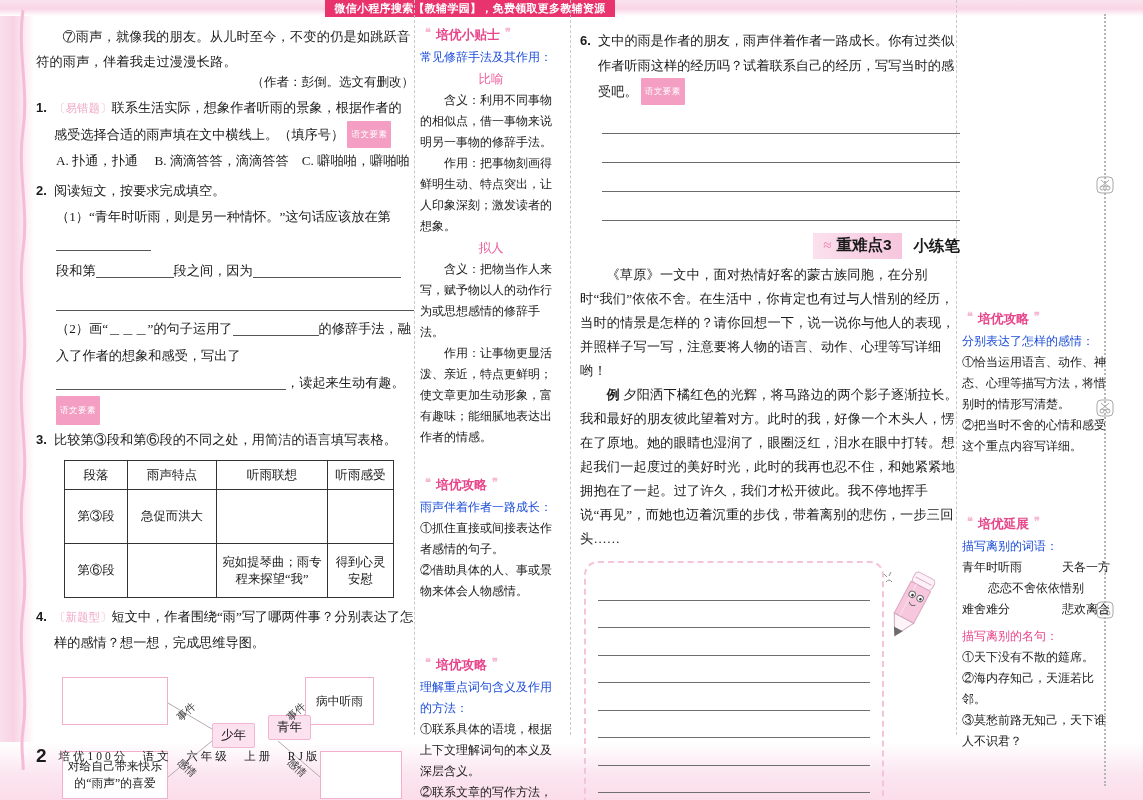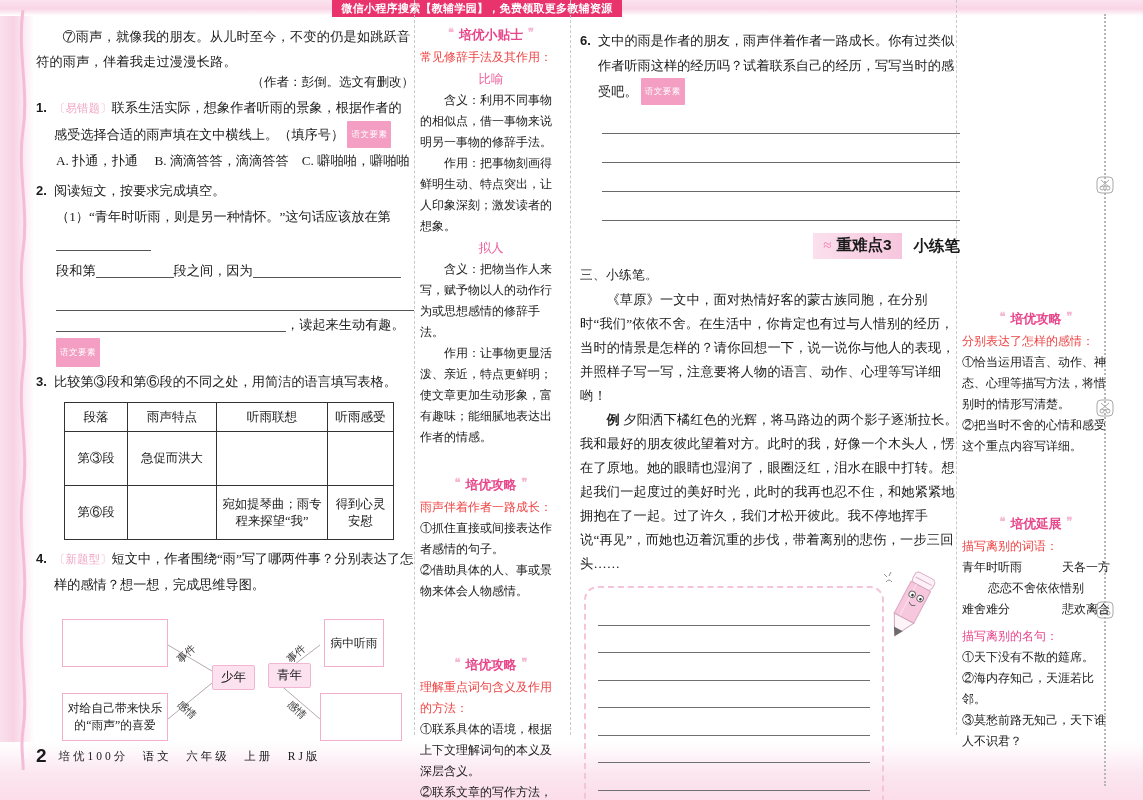--- a/index.html
+++ b/index.html
@@ -13,21 +13,21 @@
   .page{position:absolute;inset:0;}
 
   
   .frame-top{position:absolute;left:0;top:0;width:1143px;height:16px;
     background:linear-gradient(180deg,#fbe3ee 0%,#f9d5e6 55%,#ffffff 100%);}
   .frame-bottom{position:absolute;left:0;bottom:0;width:1143px;height:58px;
     background:linear-gradient(0deg,#fbdde9 0%,#fbe6f0 45%,#ffffff 100%);}
   .frame-left{position:absolute;left:0;top:0;width:34px;height:800px;
     background:linear-gradient(90deg,#fae0ec 0%,#f8d2e3 40%,#ffffff 100%);}
   .wave{position:absolute;left:16px;top:10px;width:14px;height:760px;}
-  .banner{position:absolute;left:11px;top:0;width:932px;height:17px;
+  .banner{position:absolute;left:4px;top:0;width:932px;height:17px;
     display:flex;align-items:center;justify-content:center;}
   .banner .bnr{background:#e8336d;color:#fff;font-size:11px;line-height:15px;
     padding:1px 9px;font-family:"Liberation Sans",sans-serif;font-weight:bold;letter-spacing:.3px;}
 
   
   .col-left{position:absolute;left:36px;top:24px;width:378px;height:730px;}
   .col-mid{position:absolute;left:420px;top:24px;width:142px;height:735px;}
   .col-right{position:absolute;left:580px;top:24px;width:380px;height:735px;}
   .col-far{position:absolute;left:962px;top:24px;width:148px;height:735px;}
 
@@ -67,24 +67,24 @@
   .mbox{position:absolute;border:1px solid #f2aecb;background:#fff;
     font-size:11.8px;line-height:17px;text-align:center;
     display:flex;align-items:center;justify-content:center;padding:2px 4px;box-sizing:border-box;}
   .mcap{position:absolute;background:#fbe2ee;border:1px solid #f3b6d2;
     font-size:12.5px;padding:3px 8px;border-radius:2px;}
   .mlbl{position:absolute;font-size:10.5px;color:#333;transform:rotate(-42deg);}
   .mlbl.d{transform:rotate(42deg);}
 
   
   .card{margin-bottom:14px;}
-  .card-h{text-align:center;font-size:12.8px;font-weight:bold;color:#e8468b;
+  .card-h{font-size:12.8px;font-weight:bold;color:#e8468b;
     padding:2px 0 3px;position:relative;}
   .card-h .q{color:#f6b9d4;font-size:11px;padding:0 5px;vertical-align:3px;}
-  .card-sub{color:#ef4444;font-size:12px;line-height:21px;}
+  .card-sub{color:#1d4ed8;font-size:12px;line-height:21px;}
   .card-sub2{color:#e8468b;font-size:12px;line-height:21px;margin-top:6px;}
   .card-t{font-size:12px;line-height:21px;text-indent:2em;}
   .card-t.ni{text-indent:0;}
   .card-mid{text-align:center;color:#ec5f9c;font-size:12.5px;line-height:22px;}
 
   
   .sec-head{display:flex;align-items:center;justify-content:flex-end;margin:12px 0 4px;}
   .sec-pill{background:linear-gradient(90deg,#fbe0ed,#f6c6dd);padding:2px 10px 3px;
     display:flex;align-items:center;}
   .sec-pill .wv{color:#ef7eb0;font-size:15px;margin-right:5px;}
@@ -166,20 +166,23 @@
       <div class="qbody">阅读短文，按要求完成填空。</div>
     </div>
     <div class="sub">
       <span>（1）“青年时听雨，则是另一种情怀。”这句话应该放在第</span><span class="ln" style="width:95px"></span>
     </div>
     <div class="sub">
       <span>段和第</span><span class="ln" style="width:78px"></span><span>段之间，因为</span><span class="ln" style="width:148px"></span>
     </div>
     <div class="fullline"></div>
 
+    <div class="sub" style="margin-top:4px">
+      <span>（2）画“＿＿＿”的句子运用了</span><span class="ln" style="width:86px"></span><span>的修辞手法，融入了作者的想象和感受，写出了</span>
+    </div>
     <div class="sub">
       <span class="ln" style="width:230px"></span><span>，读起来生动有趣。</span>
       <span class="badge">语文要素</span>
     </div>
 
     <div class="qrow" style="margin-top:2px">
       <div class="qnum">3.</div>
       <div class="qbody">比较第③段和第⑥段的不同之处，用简洁的语言填写表格。</div>
     </div>
 
@@ -215,24 +218,24 @@
 
     <div class="map">
       <svg style="position:absolute;left:0;top:0;width:340px;height:140px">
         <path d="M106 38 L150 64" stroke="#b5a9b0" fill="none"></path>
         <path d="M106 112 L150 76" stroke="#b5a9b0" fill="none"></path>
         <path d="M216 70 L258 38" stroke="#b5a9b0" fill="none"></path>
         <path d="M216 76 L258 112" stroke="#b5a9b0" fill="none"></path>
       </svg>
       <div class="mbox" style="left:0;top:12px;width:106px;height:48px"></div>
       <div class="mbox" style="left:0;top:86px;width:106px;height:48px">对给自己带来快乐的“雨声”的喜爱</div>
-      <div class="mbox" style="left:262px;top:12px;width:60px;height:48px">病中听雨</div>
+      <div class="mbox" style="left:243px;top:12px;width:69px;height:48px">病中听雨</div>
       <div class="mbox" style="left:258px;top:86px;width:82px;height:48px"></div>
       <div class="mcap" style="left:150px;top:58px">少年</div>
-      <div class="mcap" style="left:206px;top:56px">青年</div>
+      <div class="mcap" style="left:206px;top:50px">青年</div>
       <div class="mlbl" style="left:114px;top:40px">事件</div>
       <div class="mlbl d" style="left:114px;top:96px">感情</div>
       <div class="mlbl" style="left:224px;top:40px">事件</div>
       <div class="mlbl d" style="left:224px;top:96px">感情</div>
     </div>
 
   </div>
 
   <div class="col-mid">
 
@@ -286,21 +289,20 @@
     </div>
 
     <div class="sec-head">
       <div class="sec-pill">
         <span class="wv">≈</span>
         <span class="tx">重难点3</span>
       </div>
       <div class="tail">小练笔</div>
     </div>
 
-    <div class="body-cn" style="font-size:12.8px">三、小练笔。</div>
     <div class="body-cn indent" style="line-height:24px">《草原》一文中，面对热情好客的蒙古族同胞，在分别时“我们”依依不舍。在生活中，你肯定也有过与人惜别的经历，当时的情景是怎样的？请你回想一下，说一说你与他人的表现，并照样子写一写，注意要将人物的语言、动作、心理等写详细哟！</div>
     <div class="body-cn indent" style="line-height:24px"><b>例</b>&nbsp;<span>夕阳洒下橘红色的光辉，将马路边的两个影子逐渐拉长。我和最好的朋友彼此望着对方。此时的我，好像一个木头人，愣在了原地。她的眼睛也湿润了，眼圈泛红，泪水在眼中打转。想起我们一起度过的美好时光，此时的我再也忍不住，和她紧紧地拥抱在了一起。过了许久，我们才松开彼此。我不停地挥手说“再见”，而她也迈着沉重的步伐，带着离别的悲伤，一步三回头……</span></div>
 
     <div class="wbox">
       <div class="wl"></div>
       <div class="wl"></div>
       <div class="wl"></div>
       <div class="wl"></div>
       <div class="wl"></div>
       <div class="wl"></div>

